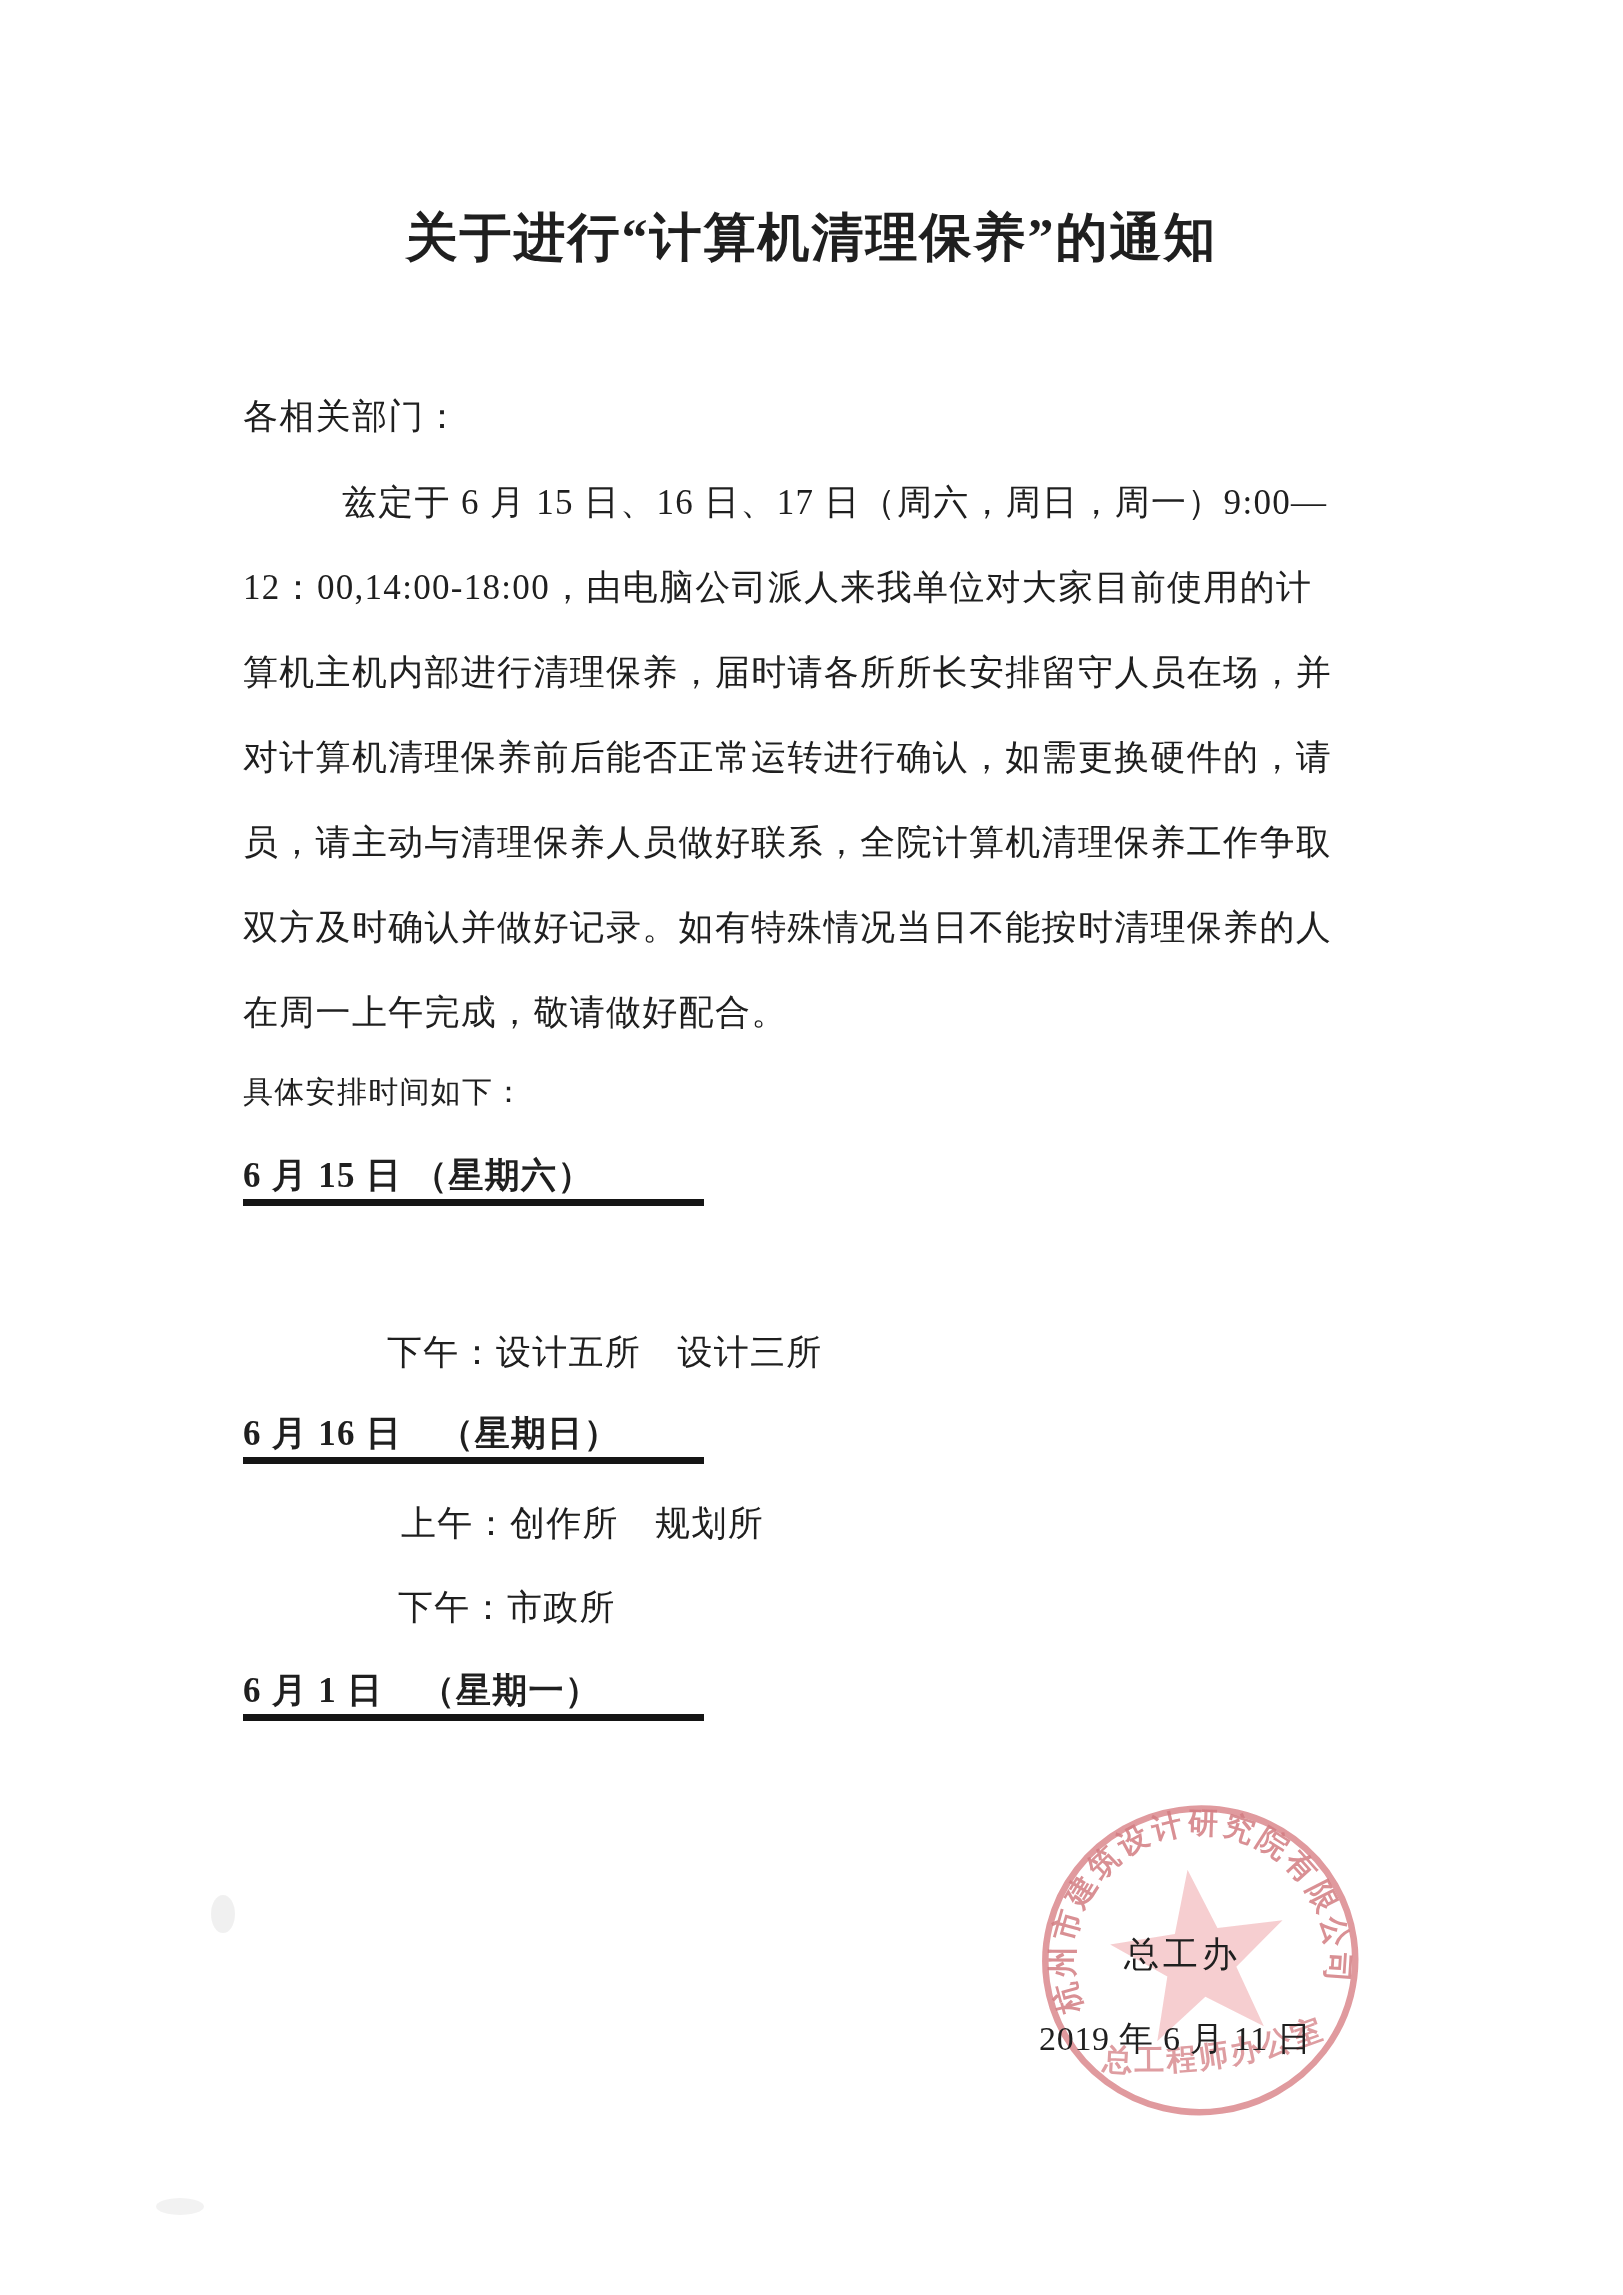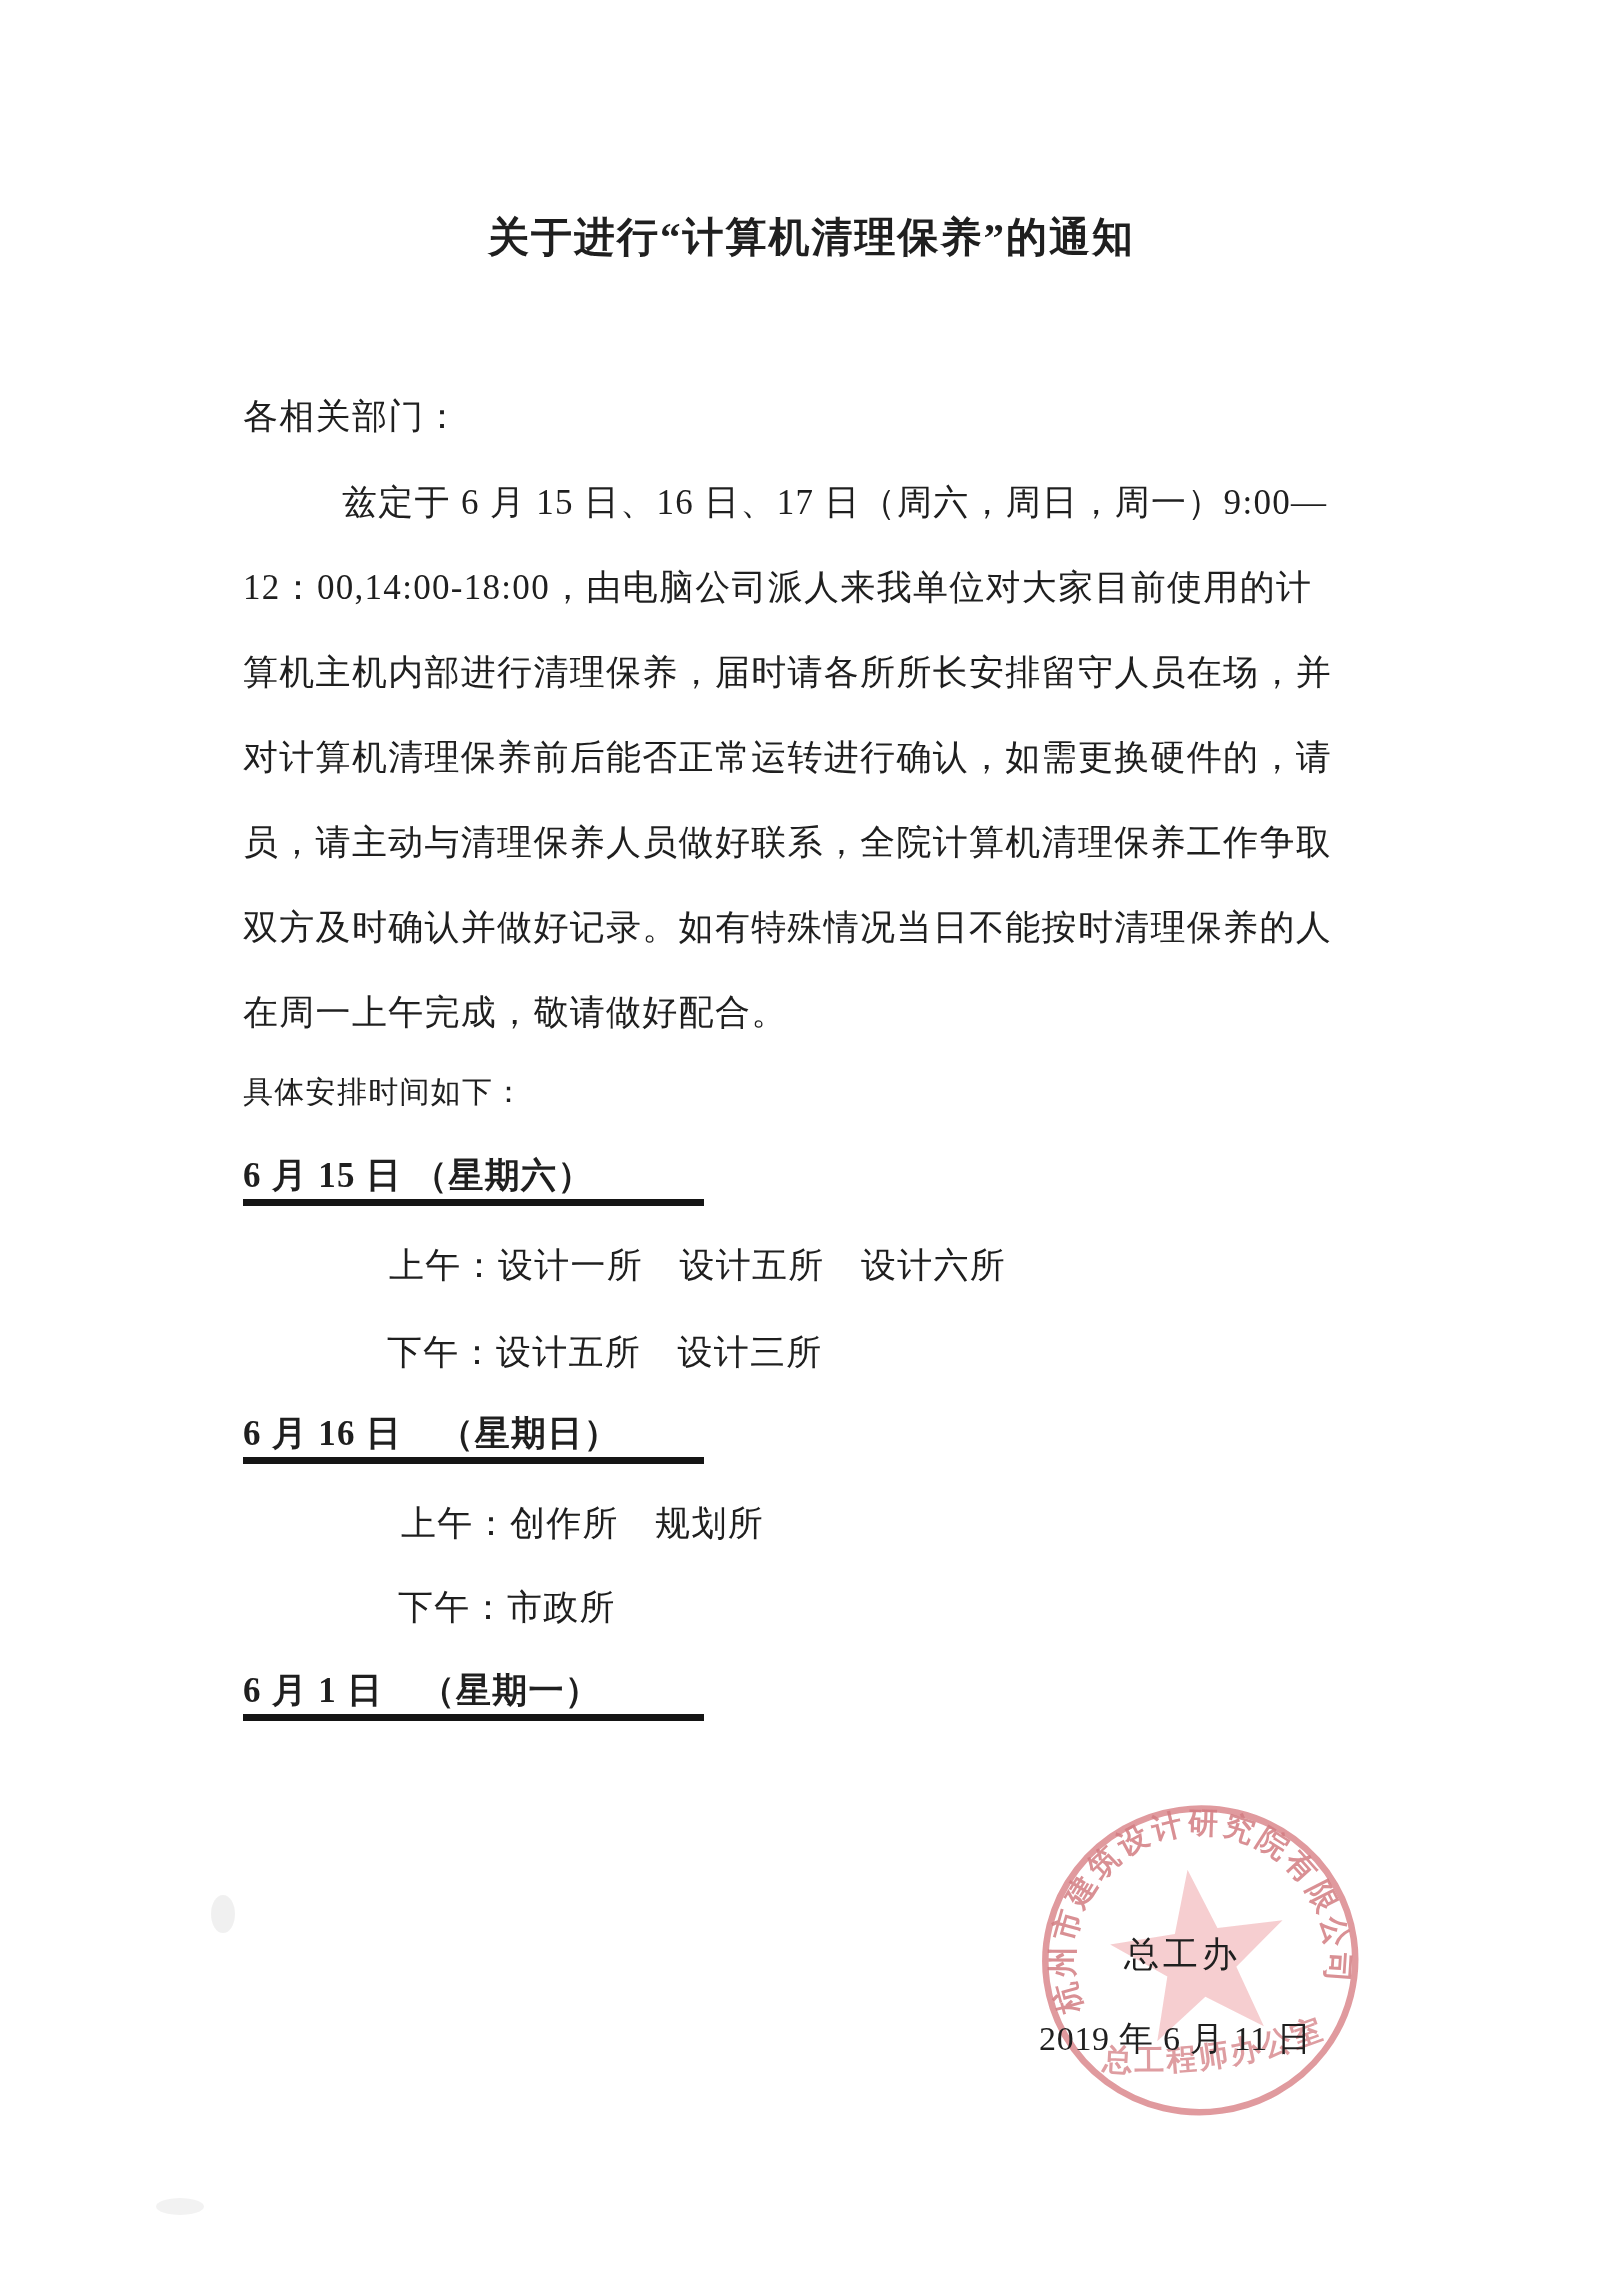--- a/index.html
+++ b/index.html
@@ -4,21 +4,21 @@
 <style>
   html,body { margin:0; padding:0; background:#e8e8e8; }
   .page {
     position:relative; width:1623px; height:2295px; margin:0 auto;
     background:#ffffff; overflow:hidden;
     font-family:"Liberation Serif","DejaVu Serif",serif;
     color:#1f1f1f;
   }
   .title {
     position:absolute; top:215px; left:0; width:100%;
-    text-align:center; font-size:41px; line-height:45px;
+    text-align:center; font-size:52px; line-height:45px;
     font-weight:700; letter-spacing:2px;
   }
   .salutation {
     position:absolute; top:393px; left:243px;
     font-size:35px; letter-spacing:1.3px;
   }
   .para {
     position:absolute; top:460px; left:243px; width:1159px;
     font-size:35px; line-height:85px; letter-spacing:1.3px;
   }
@@ -77,21 +77,20 @@
     <div class="para-line">算机主机内部进行清理保养，届时请各所所长安排留守人员在场，并</div>
     <div class="para-line">对计算机清理保养前后能否正常运转进行确认，如需更换硬件的，请</div>
     <div class="para-line">员，请主动与清理保养人员做好联系，全院计算机清理保养工作争取</div>
     <div class="para-line">双方及时确认并做好记录。如有特殊情况当日不能按时清理保养的人</div>
     <div class="para-line">在周一上午完成，敬请做好配合。</div>
   </div>
 
   <div class="schedule-intro">具体安排时间如下：</div>
 
   <div class="sec-heading h1">6 月 15 日 （星期六）</div>
-  <div class="sched-line s1a">上午：设计一所　设计五所　设计六所</div>
   <div class="sched-line s1b">下午：设计五所　设计三所</div>
 
   <div class="sec-heading h2">6 月 16 日　（星期日）</div>
   <div class="sched-line s2a">上午：创作所　规划所</div>
   <div class="sched-line s2b">下午：市政所</div>
 
   <div class="sec-heading h3">6 月 1 日　（星期一）</div>
 
   <div class="sig-dept">总工办</div>
   <div class="sig-date">2019 年 6 月 11 日</div>

